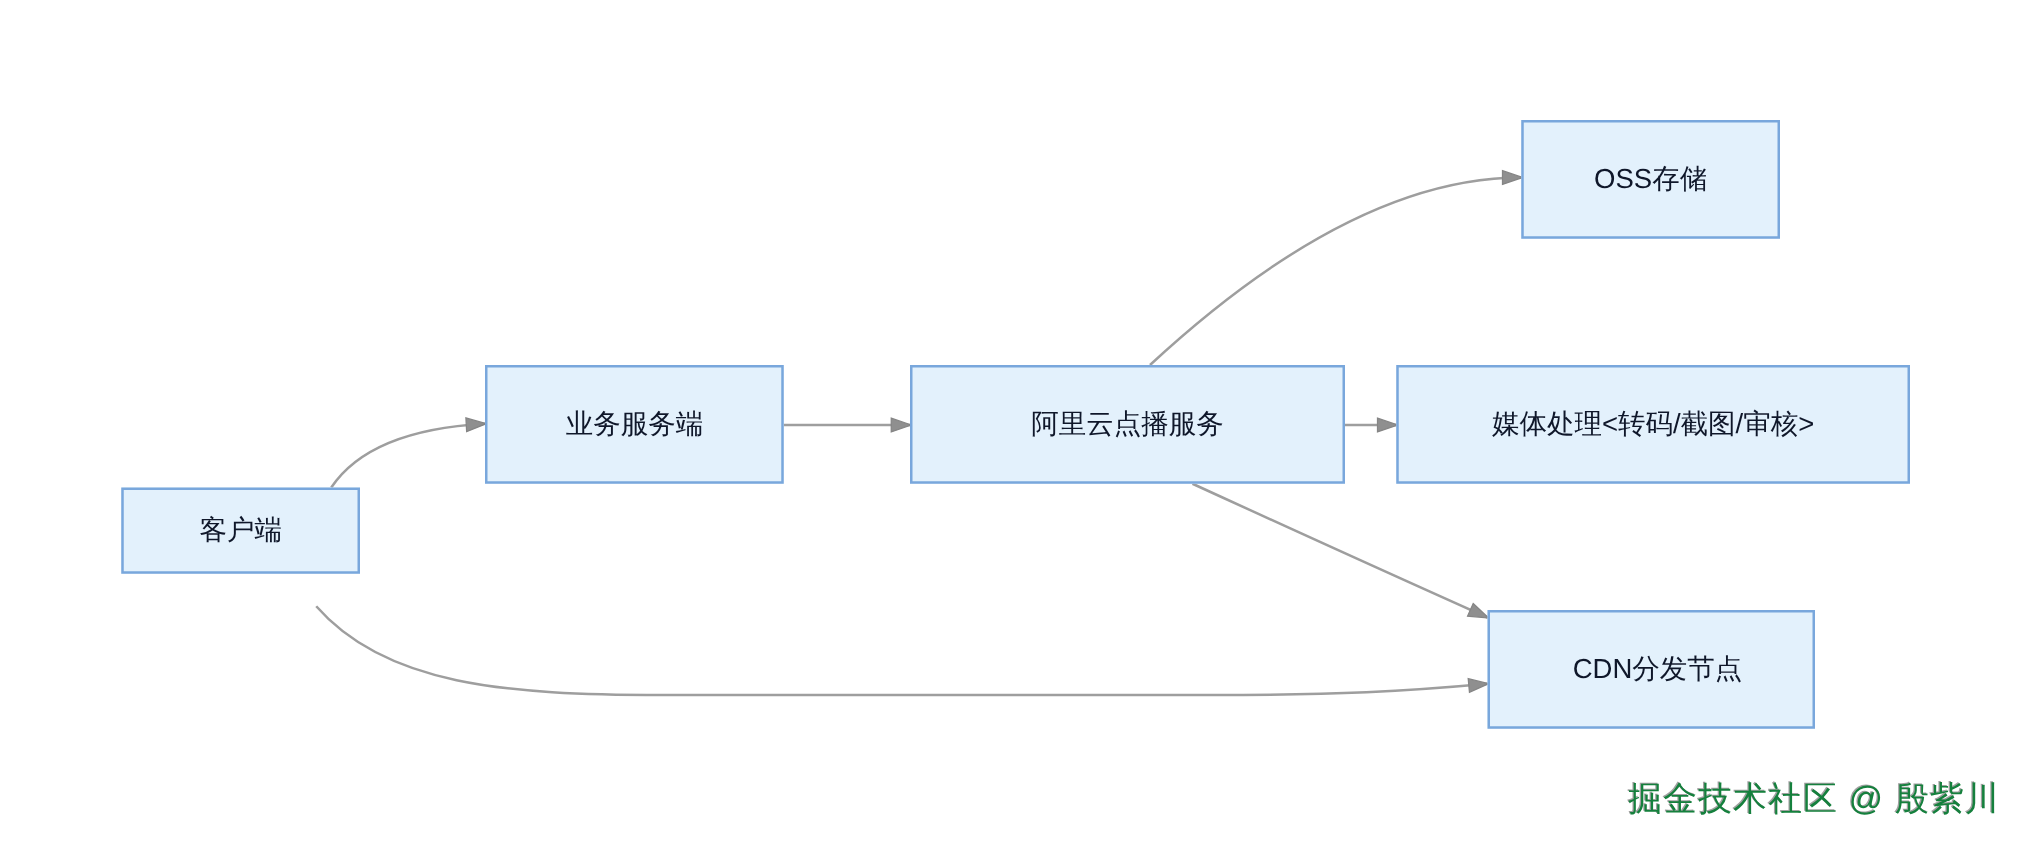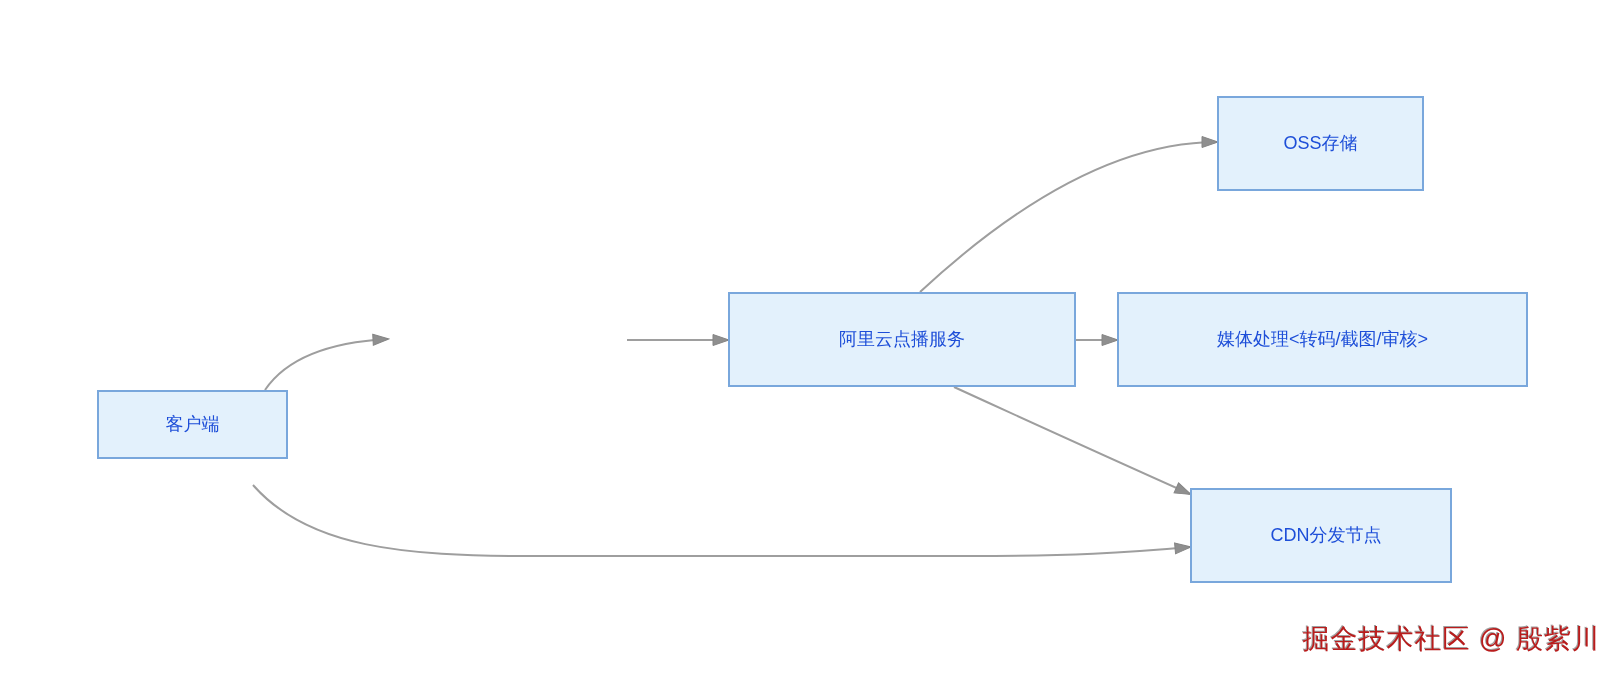--- a/index.html
+++ b/index.html
@@ -30,38 +30,38 @@
   }
   .node {
     position: absolute;
     box-sizing: border-box;
     display: flex;
     align-items: center;
     justify-content: center;
     text-align: center;
     background: #e3f1fc;
     border: 2px solid #79a7dc;
-    color: #1d4ed8;
-    font-size: 18px;
+    color: #0f172a;
+    font-size: 22px;
     line-height: 1.2;
     white-space: nowrap;
   }
   #node-client   { left:  97px; top: 390px; width: 191px; height: 69px; }
   #node-business { left: 388px; top: 292px; width: 239px; height: 95px; }
   #node-vod      { left: 728px; top: 292px; width: 348px; height: 95px; }
   #node-oss      { left: 1217px; top:  96px; width: 207px; height: 95px; }
   #node-media    { left: 1117px; top: 292px; width: 411px; height: 95px; }
   #node-cdn      { left: 1190px; top: 488px; width: 262px; height: 95px; padding-left: 10px; }
   .watermark {
     position: absolute;
     top: 621px;
     right: 22px;
     font-size: 27px;
     letter-spacing: 1px;
-    color: #b91c1c;
+    color: #15803d;
     text-shadow: -1px -1px 0 rgba(82,82,82,0.55), 2px 2px 1px rgba(255,255,255,0.95);
     white-space: nowrap;
     user-select: none;
   }
 </style>
 </head>
 <body>
 
 <div class="canvas">
 
@@ -76,20 +76,23 @@
     <path class="edge" d="M 1016 340 L 1117 340" marker-end="url(#arrow)"></path>
     <path class="edge" d="M 920 292 Q 1082 142 1217 142" marker-end="url(#arrow)"></path>
     <path class="edge" d="M 954 387 Q 1085 447 1190 494" marker-end="url(#arrow)"></path>
     <path class="edge" d="M 253 485 C 308 548 405 556 530 556 L 970 556 C 1070 556 1125 553 1190 547" marker-end="url(#arrow)"></path>
   </svg>
 
   <div class="node" id="node-client">
     <span>客户端</span>
   </div>
 
+  <div class="node" id="node-business">
+    <span>业务服务端</span>
+  </div>
 
   <div class="node" id="node-vod">
     <span>阿里云点播服务</span>
   </div>
 
   <div class="node" id="node-oss">
     <span>OSS存储</span>
   </div>
 
   <div class="node" id="node-media">

